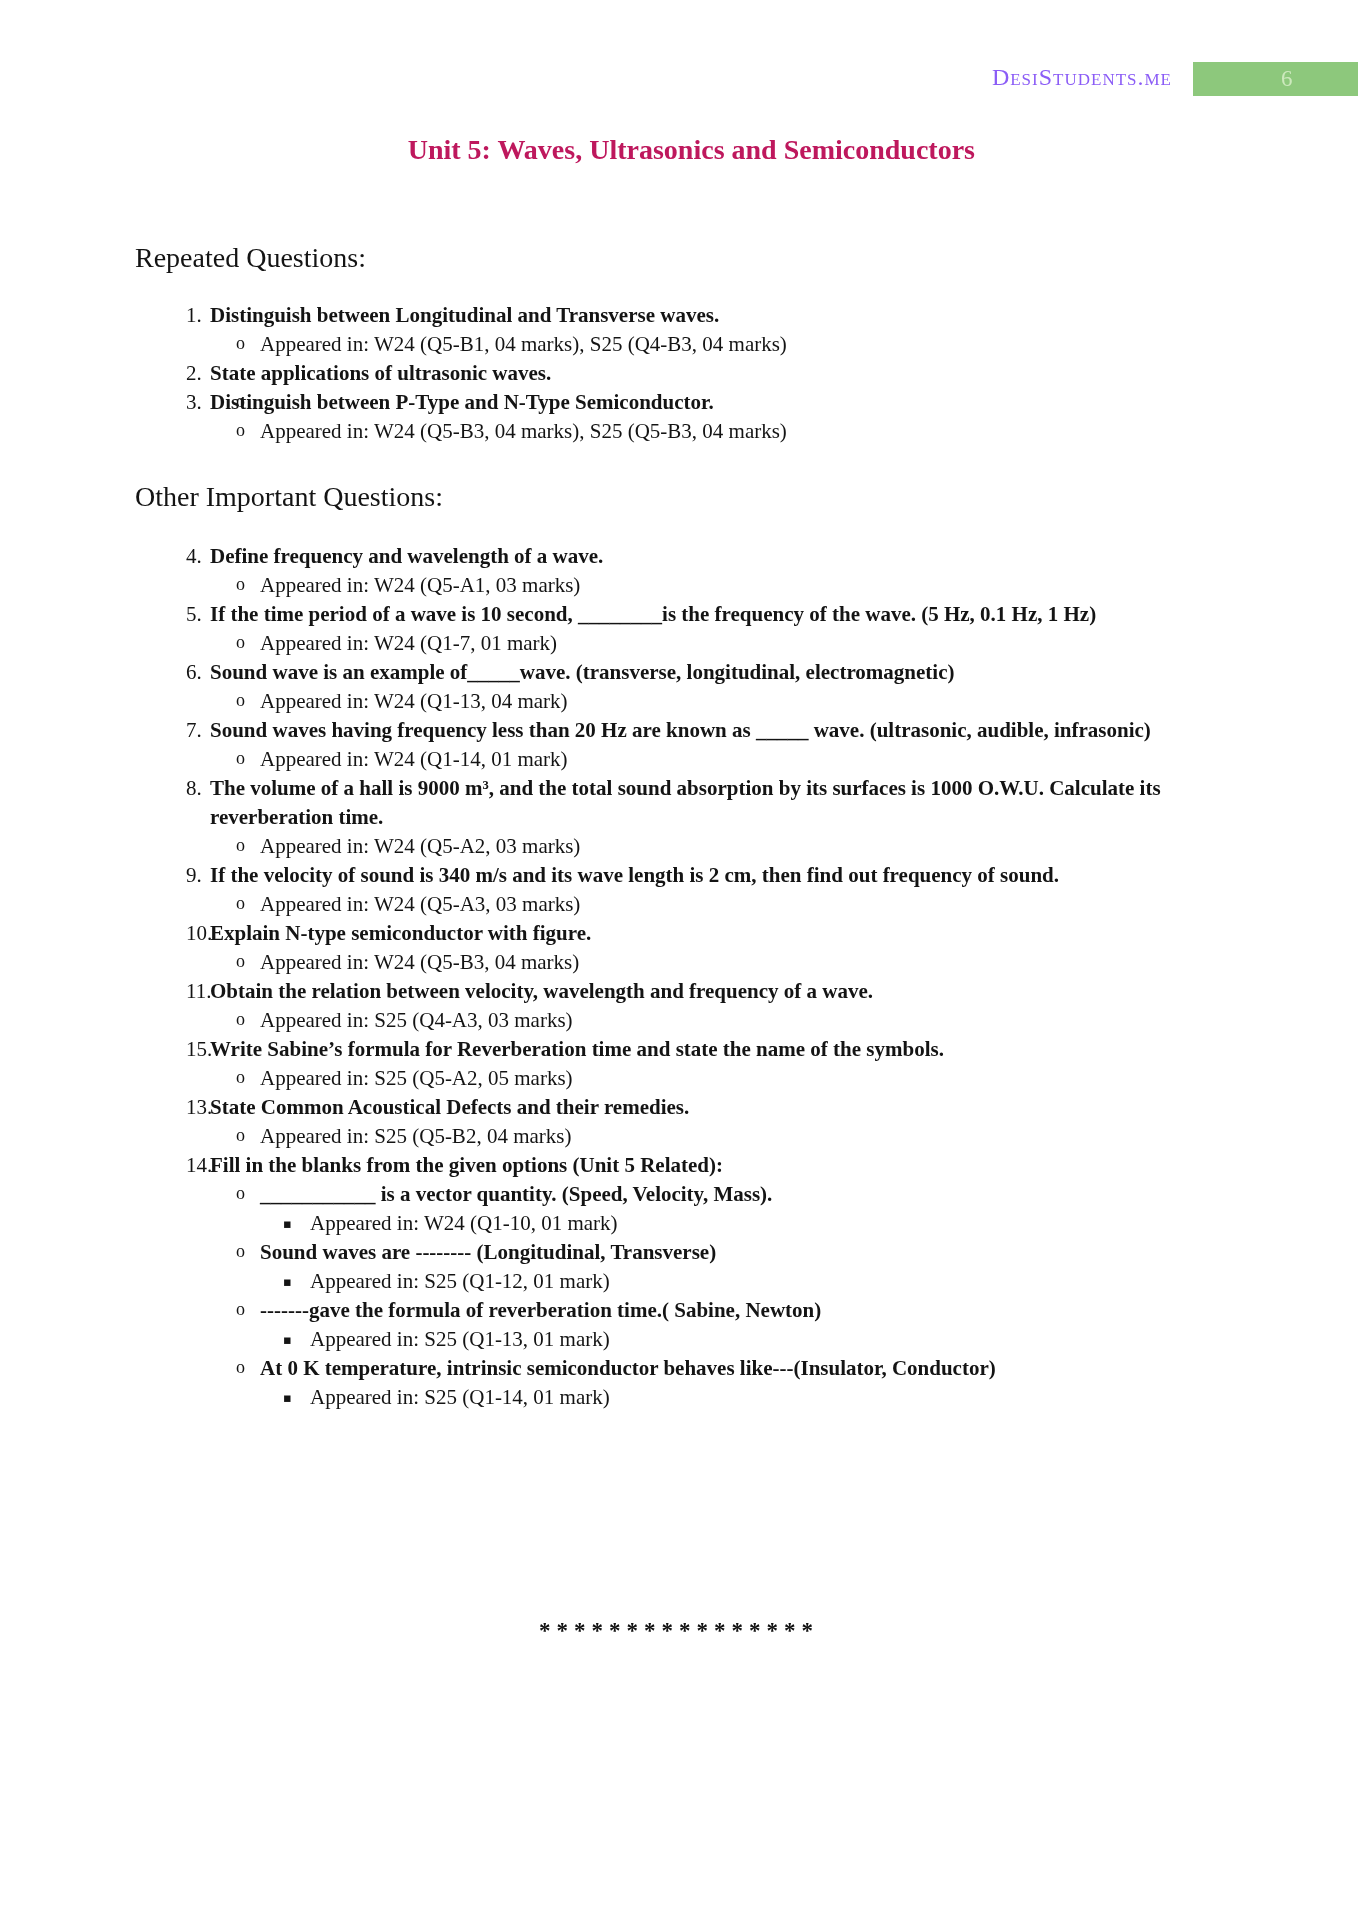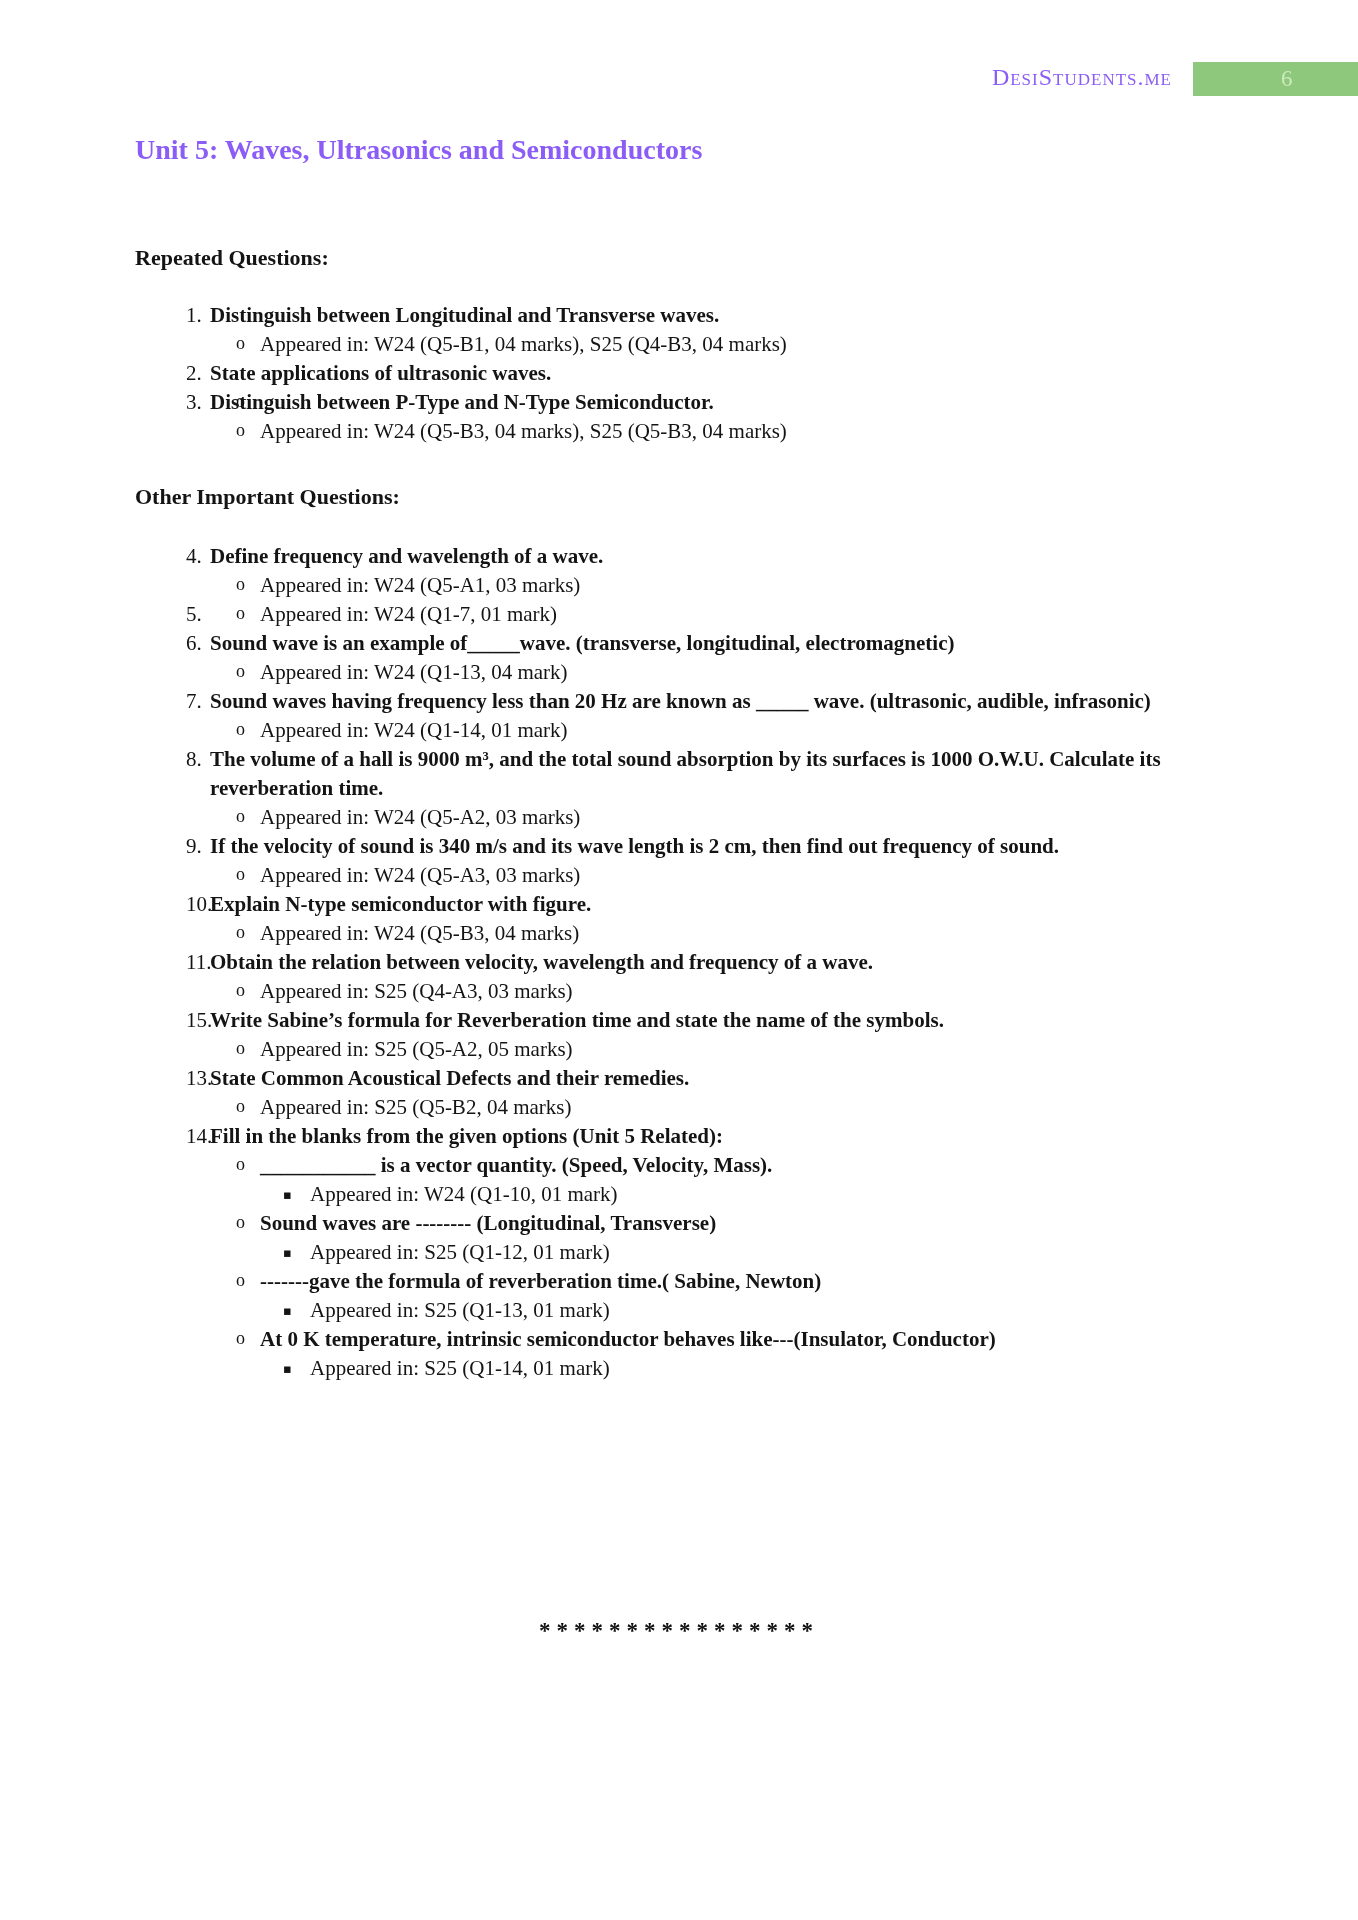--- a/index.html
+++ b/index.html
@@ -25,32 +25,32 @@
   }
   .page-badge .num {
     display:block; padding-left:88px;
     font-size:23px; line-height:33px;
     color:#cde9bd;
   }
 
   
   .doc-title {
     position:absolute; top:134px; left:135px; width:840px;
-    text-align:left;
+    text-align:right;
     font-size:28px; font-weight:bold;
-    color:#8b5cf6;
+    color:#be185d;
   }
 
   
   .content {
     position:absolute; top:232px; left:135px; width:1032px;
     font-size:21px; line-height:29px;
   }
   .section-heading {
-    font-weight:bold; font-size:22px;
+    font-weight:normal; font-size:28px;
   }
   .section:first-child .section-heading { margin-top:11px; }
   .section-items { margin-top:29px; }
   .section + .section .section-heading { margin-top:36px; }
   .section + .section .section-items { margin-top:31px; }
 
   .q-item { position:relative; padding-left:75px; }
   .q-num  { position:absolute; left:51px; top:0; }
   .q-text { font-weight:bold;margin-top:20px; }
 
@@ -97,21 +97,21 @@
           <div class="sub-row level2"><span class="bullet">o</span></div>
           <div class="q-item"><span class="q-num">3.</span><span class="q-text">Distinguish between P-Type and N-Type Semiconductor.</span></div>
           <div class="sub-row level2"><span class="bullet">o</span><span class="sub-text">Appeared in: W24 (Q5-B3, 04 marks), S25 (Q5-B3, 04 marks)</span></div>
         </div>
       </div>
       <div class="section">
         <div class="section-heading">Other Important Questions:</div>
         <div class="section-items">
           <div class="q-item"><span class="q-num">4.</span><span class="q-text">Define frequency and wavelength of a wave.</span></div>
           <div class="sub-row level2"><span class="bullet">o</span><span class="sub-text">Appeared in: W24 (Q5-A1, 03 marks)</span></div>
-          <div class="q-item"><span class="q-num">5.</span></div>
+          <div class="q-item"><span class="q-num">5.</span><span class="q-text">If the time period of a wave is 10 second, ________is the frequency of the wave. (5 Hz, 0.1 Hz, 1 Hz)</span></div>
           <div class="sub-row level2"><span class="bullet">o</span><span class="sub-text">Appeared in: W24 (Q1-7, 01 mark)</span></div>
           <div class="q-item"><span class="q-num">6.</span><span class="q-text">Sound wave is an example of_____wave. (transverse, longitudinal, electromagnetic)</span></div>
           <div class="sub-row level2"><span class="bullet">o</span><span class="sub-text">Appeared in: W24 (Q1-13, 04 mark)</span></div>
           <div class="q-item"><span class="q-num">7.</span><span class="q-text">Sound waves having frequency less than 20 Hz are known as _____ wave. (ultrasonic, audible, infrasonic)</span></div>
           <div class="sub-row level2"><span class="bullet">o</span><span class="sub-text">Appeared in: W24 (Q1-14, 01 mark)</span></div>
           <div class="q-item"><span class="q-num">8.</span><span class="q-text">The volume of a hall is 9000 m³, and the total sound absorption by its surfaces is 1000 O.W.U. Calculate its reverberation time.</span></div>
           <div class="sub-row level2"><span class="bullet">o</span><span class="sub-text">Appeared in: W24 (Q5-A2, 03 marks)</span></div>
           <div class="q-item"><span class="q-num">9.</span><span class="q-text">If the velocity of sound is 340 m/s and its wave length is 2 cm, then find out frequency of sound.</span></div>
           <div class="sub-row level2"><span class="bullet">o</span><span class="sub-text">Appeared in: W24 (Q5-A3, 03 marks)</span></div>
           <div class="q-item"><span class="q-num">10.</span><span class="q-text">Explain N-type semiconductor with figure.</span></div>

